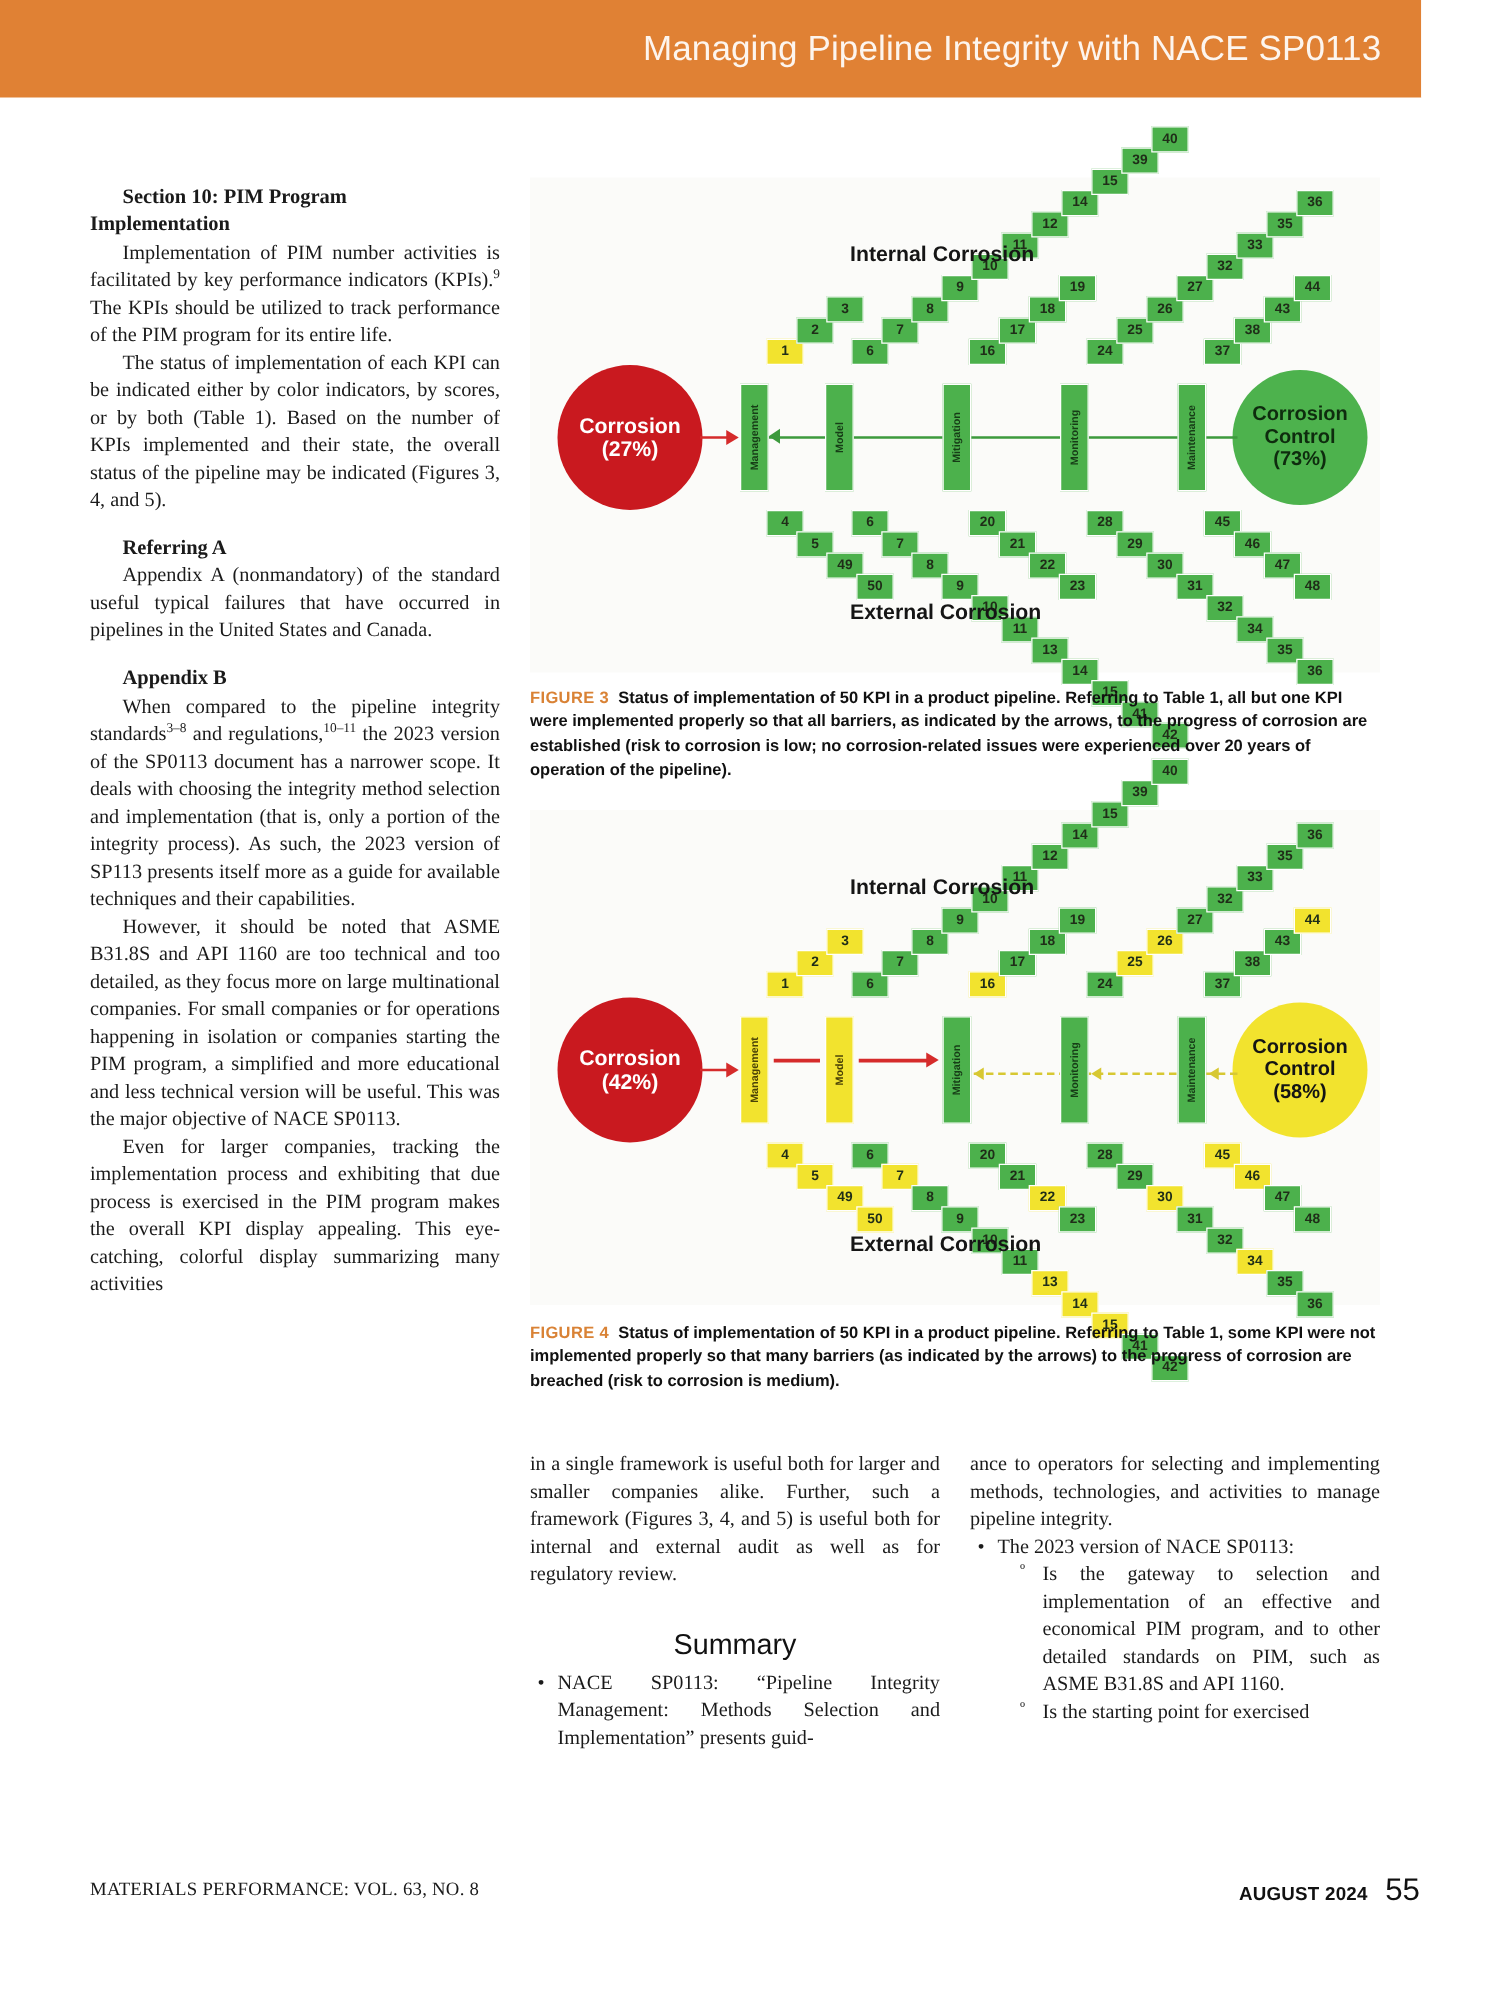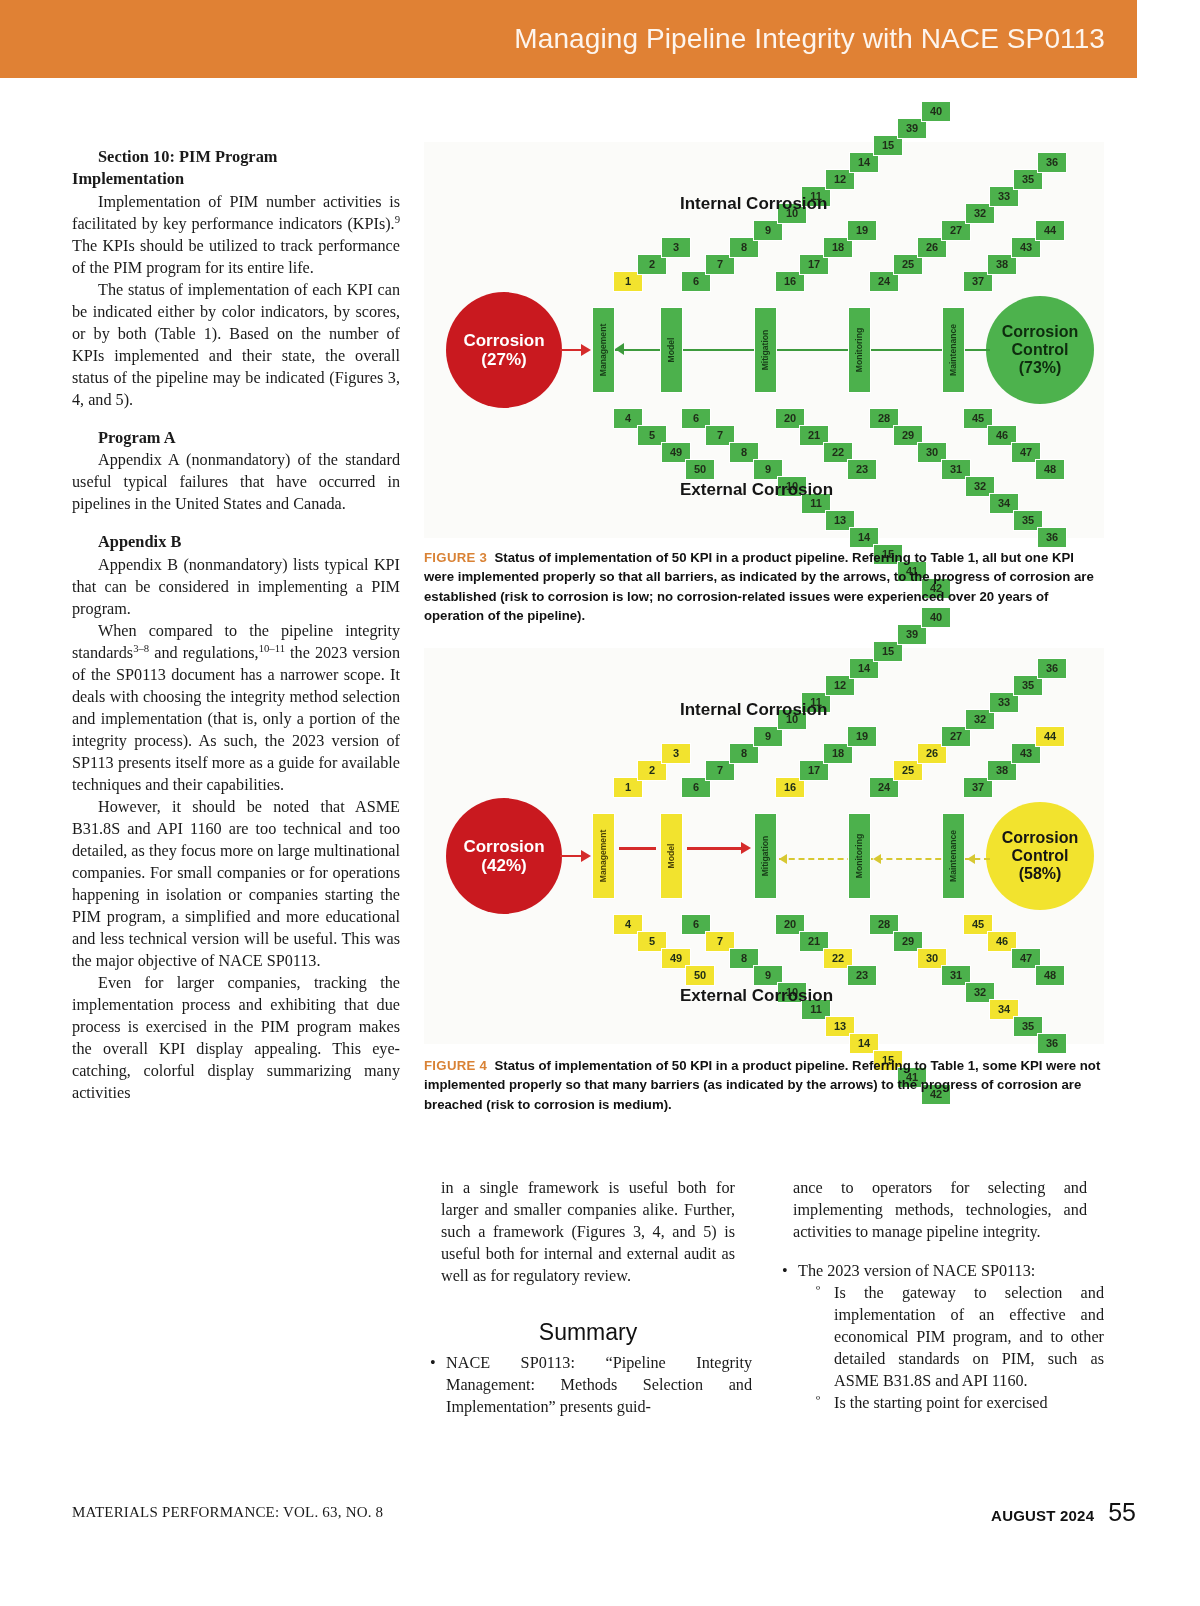--- a/index.html
+++ b/index.html
@@ -119,21 +119,21 @@
     position: absolute; font-family: "Liberation Sans", sans-serif;
     font-weight: 700; font-size: 17px; color: #151515; white-space: nowrap;
   }
 
   
   .bot-col {
     position: absolute; width: 328px;
     font-size: 16.2px; line-height: 1.36; color: #1a1a1a;
     text-align: justify;
   }
-  .bot-col p { margin: 17px; }
+  .bot-col p { margin: 0; }
   .bot-col p.ind { text-indent: 0; }
   .bot-col h2.section-head {
     font-family: "Liberation Sans", sans-serif;
     font-weight: 400; font-size: 23px; text-align: center;
     margin: 30px 0 4px 0; color:#111;
   }
   ul.bullets { list-style: none; margin: 0; padding: 0; }
   ul.bullets > li {
     position: relative; padding-left: 22px; margin: 0;
     text-align: justify;
@@ -168,25 +168,24 @@
     <div class="htitle">Managing Pipeline Integrity with NACE SP0113</div>
   </div>
   <div class="header-edge"></div>
 
   <div class="col-left">
     <h3>Section 10: PIM Program</h3>
     <h3 class="nohang">Implementation</h3>
     <p><span>Implementation of PIM number activities is facilitated by key performance indicators (KPIs).</span><sup>9</sup><span> The KPIs should be utilized to track performance of the PIM program for its entire life.</span></p>
     <p>The status of implementation of each KPI can be indicated either by color indicators, by scores, or by both (Table 1). Based on the number of KPIs implemented and their state, the overall status of the pipeline may be indicated (Figures 3, 4, and 5).</p>
     <div class="gap"></div>
-    <h3>Program A</h3>
+    <h3>Referring A</h3>
     <p>Appendix A (nonmandatory) of the standard useful typical failures that have occurred in pipelines in the United States and Canada.</p>
     <div class="gap"></div>
     <h3>Appendix B</h3>
-    <p>Appendix B (nonmandatory) lists typical KPI that can be considered in implementing a PIM program.</p>
     <p><span>When compared to the pipeline integrity standards</span><sup>3–8</sup><span> and regulations,</span><sup>10–11</sup><span> the 2023 version of the SP0113 document has a narrower scope. It deals with choosing the integrity method selection and implementation (that is, only a portion of the integrity process). As such, the 2023 version of SP113 presents itself more as a guide for available techniques and their capabilities.</span></p>
     <p>However, it should be noted that ASME B31.8S and API 1160 are too technical and too detailed, as they focus more on large multinational companies. For small companies or for operations happening in isolation or companies starting the PIM program, a simplified and more educational and less technical version will be useful. This was the major objective of NACE SP0113.</p>
     <p>Even for larger companies, tracking the implementation process and exhibiting that due process is exercised in the PIM program makes the overall KPI display appealing. This eye-catching, colorful display summarizing many activities</p>
   </div>
 
   <div class="fig-wrap" style="left:424px; top:142px; width:680px; height:396px;">
     <div class="fig-box">
       <div class="diagram" id="fig3-diagram">
           <div class="bubble red" style="left: 22px; top: 150px; width: 116px; height: 116px; font-size: 17px;">
             <div>Corrosion</div>

